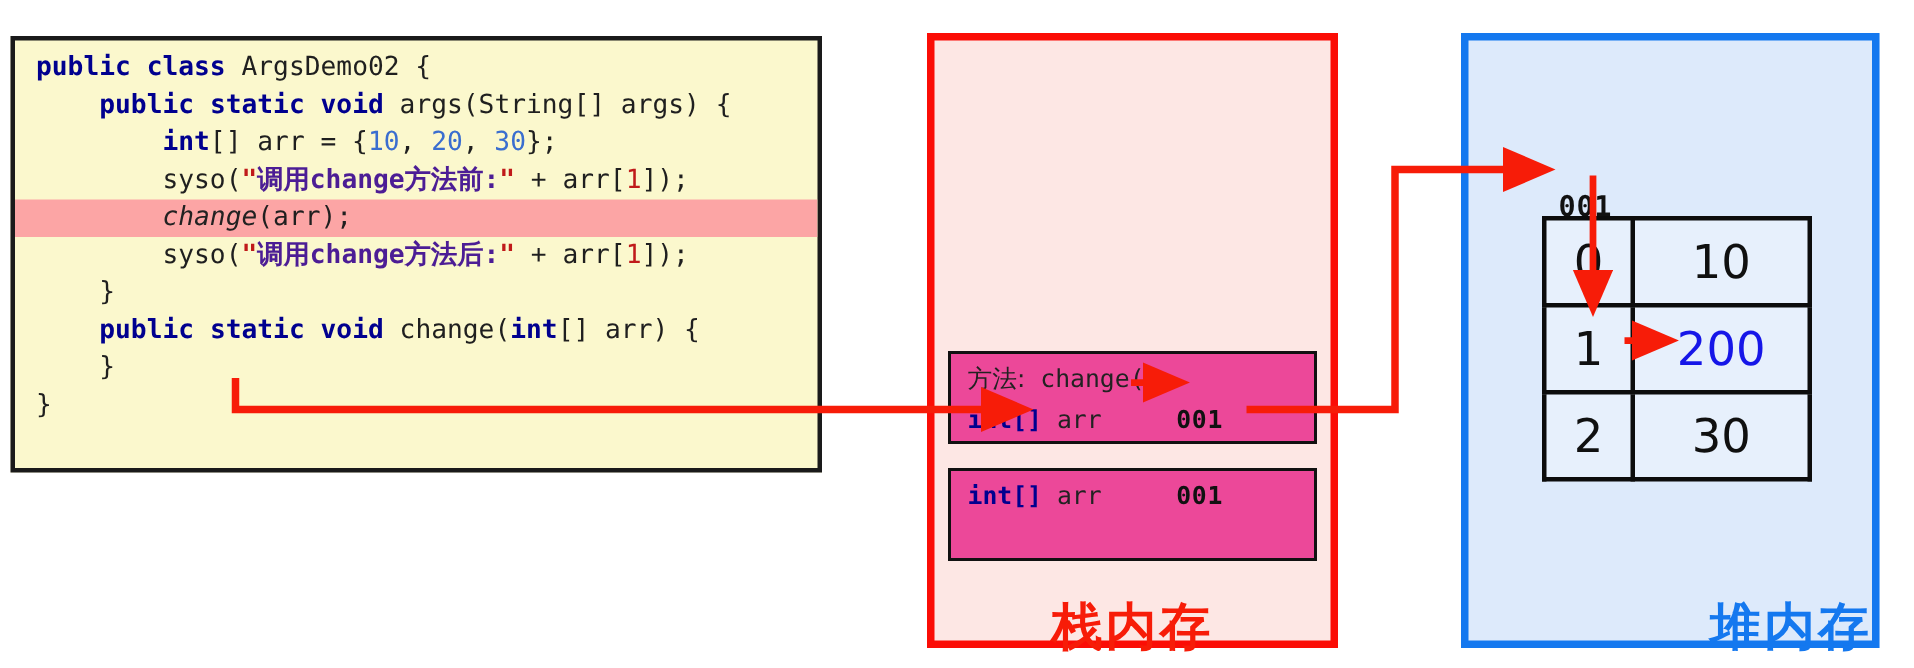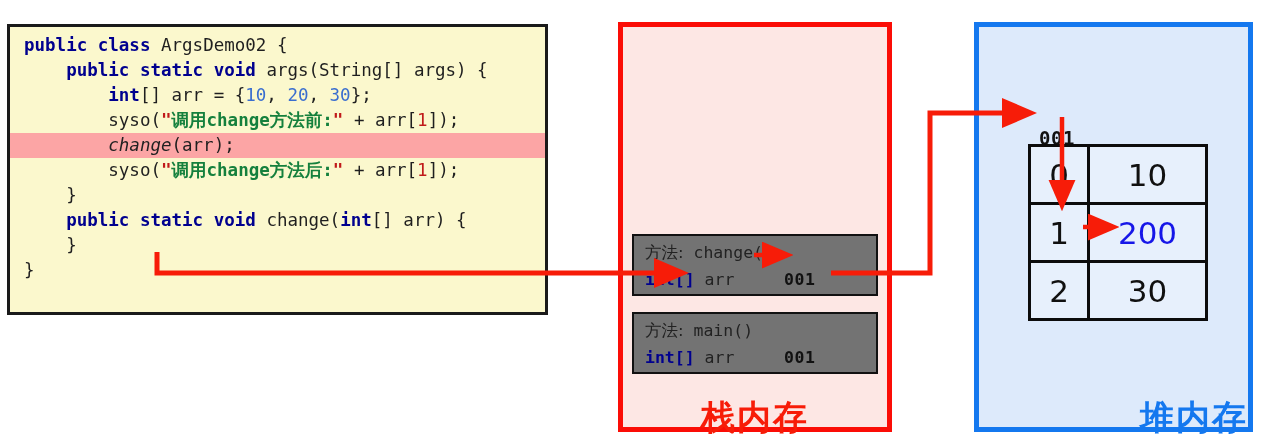--- a/index.html
+++ b/index.html
@@ -40,41 +40,41 @@
     line-height: 25px;
     white-space: pre;
     padding-left: 14px;
     color: #222;
   }
   .cline.hl { background: #fca5a5; }
   .kw  { color: #00008f; font-weight: bold; }
   .num { color: #3a6ecf; }
   .numv{ color: #7a2fd0; }
   .idx { color: #c01a1a; }
-  .str { color: #15803d; font-weight: bold; }
+  .str { color: #4c1d95; font-weight: bold; }
   .quo { color: #c01a1a; font-weight: bold; }
   .ital{ font-style: italic; color: #222; }
   .plain { color: #1f1f1f; }
 
   
   #stack-panel {
     position: absolute;
     left: 618px;
     top: 22px;
     width: 274px;
     height: 410px;
     background: #fde7e4;
     border: 5px solid #fb0d06;
     box-sizing: border-box;
   }
   .frame {
     position: absolute;
     left: 9px;
     width: 246px;
-    background: #737373;
+    background: #ec4899;
     border: 2px solid #111;
     box-sizing: border-box;
     font-family: "DejaVu Sans Mono", monospace;
   }
   #frame-change { top: 207px; height: 62px; }
   #frame-main   { top: 285px; height: 62px; }
   .frow {
     height: 27px;
     line-height: 27px;
     white-space: pre;
@@ -188,21 +188,20 @@
 </div>
 
 <div id="stack-panel">
 
   <div class="frame" id="frame-change">
     <div class="frow"><span class="cjk">方法:</span> <span>change()</span></div>
     <div class="frow"><span class="kw">int[]</span> <span>arr</span>     <span class="addr">001</span></div>
   </div>
 
   <div class="frame" id="frame-main">
-    <div class="frow"><span class="cjk">方法:</span> <span>main()</span></div>
     <div class="frow"><span class="kw">int[]</span> <span>arr</span>     <span class="addr">001</span></div>
   </div>
 
   <div id="stack-label">栈内存</div>
 </div>
 
 <div id="heap-panel">
 
   <div id="heap-addr">001</div>
 

